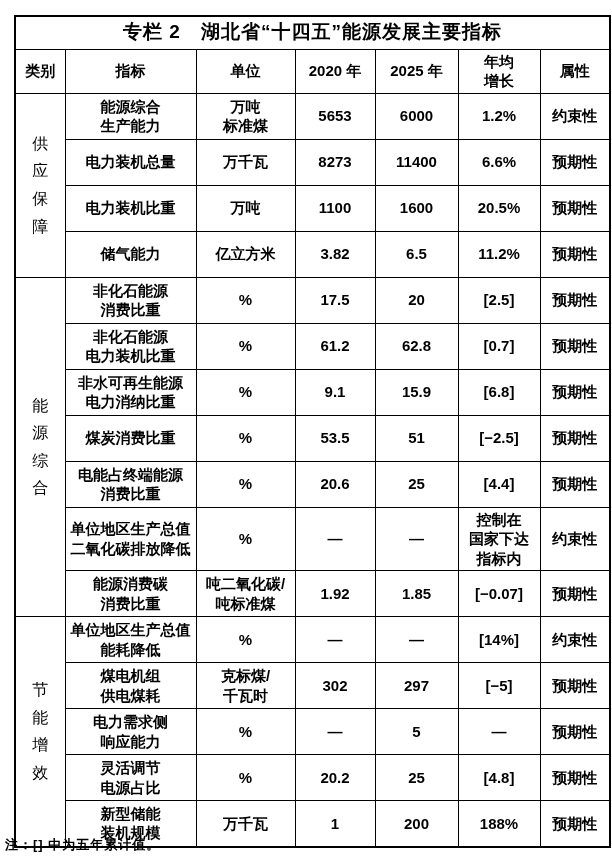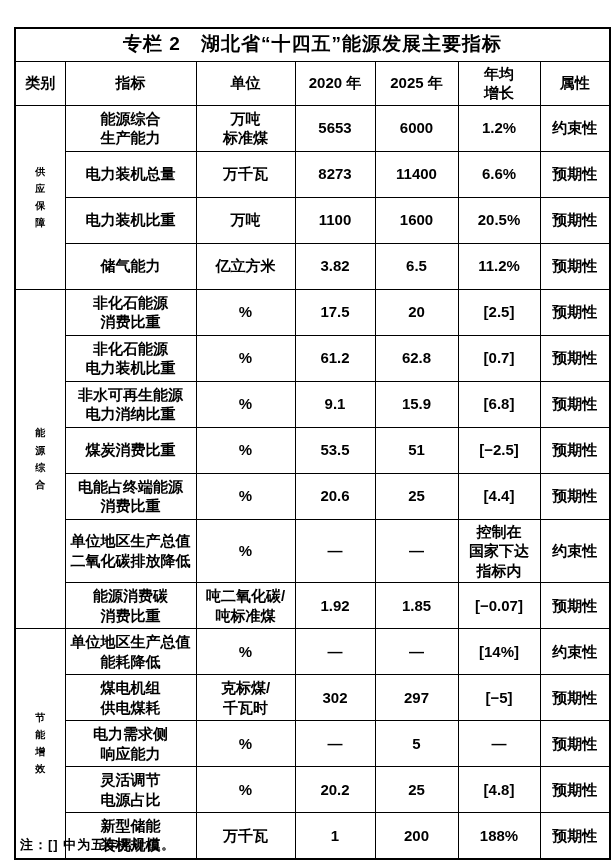--- a/index.html
+++ b/index.html
@@ -16,21 +16,20 @@
 
   table.indicators {
     position: absolute;
     left: 14px;
     top: 15px;
     width: 595px;
     height: 817px;
     border-collapse: collapse;
     table-layout: fixed;
     border: 2.5px solid #000;
-    margin-top: 12px;
   }
   table.indicators td, table.indicators th {
     border: 1.5px solid #000;
     text-align: center;
     vertical-align: middle;
     font-weight: bold;
     font-size: 15px;
     line-height: 1.3;
     padding: 2px 1px;
     white-space: pre-line;
@@ -44,33 +43,32 @@
   }
   tr.header-row th { height: 42px; font-size: 15px; }
   tr.data-row { height: 46px; }
 
   td.cat-cell { padding: 0; }
   .cat {
     display: inline-block;
     width: 1.15em;
     word-break: break-all;
     line-height: 1.72;
-    font-size: 10px;
-    font-weight: bold;
+    font-size: 16px;
+    font-weight: normal;
   }
   td.growth-small { font-size: 11px; line-height: 1.25; }
 
   .footnote {
     position: absolute;
     left: 5px;
     top: 836px;
     font-size: 13px;
     font-weight: bold;
     letter-spacing: 1px;
-    margin-left: 15px;
   }
 </style>
 </head>
 <body>
 
 <div class="page">
 
   <table class="indicators">
     <colgroup>
       <col style="width:50px">

